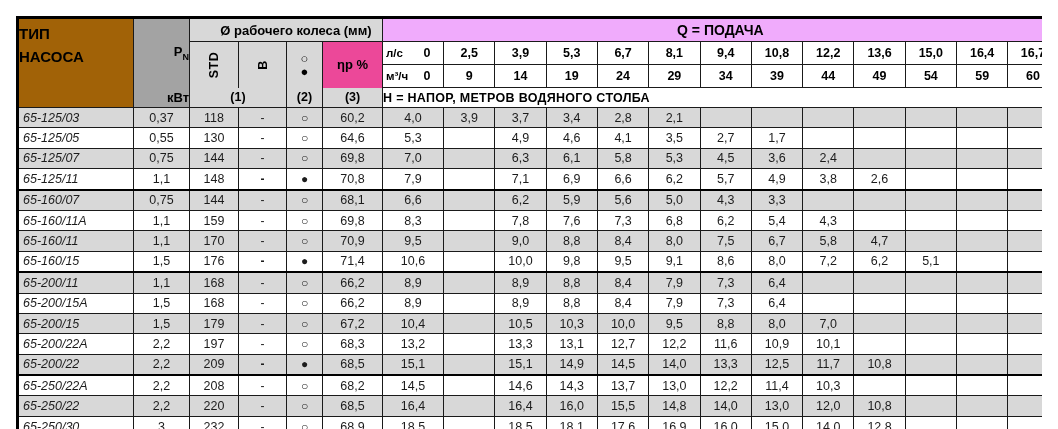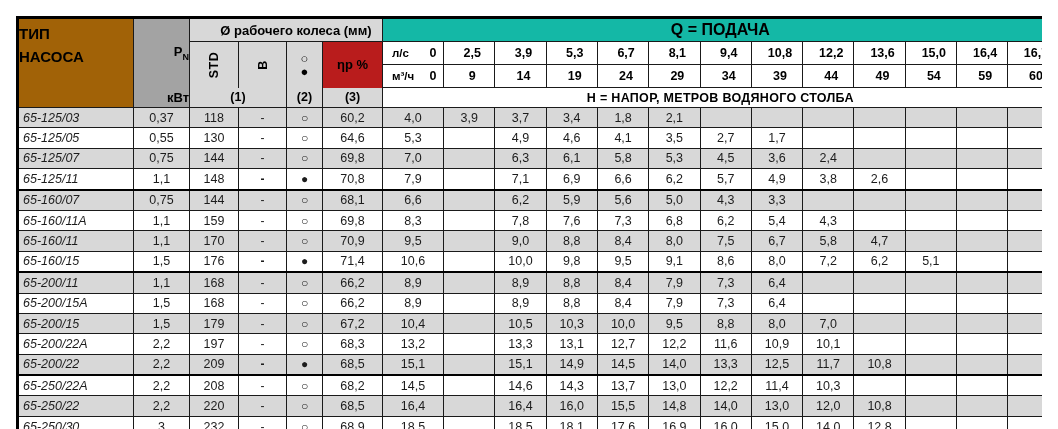--- a/index.html
+++ b/index.html
@@ -17,35 +17,35 @@
     padding: 0;
     font-size: 12.5px;
     color: #1c1c1c;
     overflow: hidden;
     white-space: nowrap;
   }
   
   thead td, thead th { border: 1px solid #1a1a1a; font-weight: bold; color: #000; }
   thead tr.r4 td { border-top: none; }
   th.h-impeller { background: #d8d8d8; height: 22px; text-align: center; font-size: 13px; padding-left: 20px; }
-  th.h-q { background: #14b8a6; height: 22px; text-align: center; font-size: 16px; }
+  th.h-q { background: #f0abfc; height: 22px; text-align: center; font-size: 14px; }
   td.h-type {
     background: #a16207; vertical-align: top; text-align: left;
     font-size: 15px; line-height: 23px; padding-top: 3px;
   }
   td.h-pn { background: #a3a3a3; vertical-align: bottom; text-align: right; }
   td.h-pn .pnl { margin-bottom: 7px; font-size: 13px; }
   td.h-pn .pnu { margin-bottom: 2px; font-size: 13px; margin-top: 28px; }
   td.h-rot { background: #d8d8d8; text-align: center; vertical-align: middle; border-bottom: none; }
   td.h-rot .rot { display: inline-block; transform: rotate(-90deg); font-size: 12.5px; letter-spacing: .5px; }
   td.h-circ { background: #d8d8d8; text-align: center; vertical-align: middle; line-height: 13px; border-bottom: none; font-size: 13px;}
-  td.h-eff { background: #b91c1c; text-align: center; vertical-align: middle; border-bottom: none; font-size: 13px; }
+  td.h-eff { background: #ec4899; text-align: center; vertical-align: middle; border-bottom: none; font-size: 13px; }
   tr.r4 td.h-note { background: #d8d8d8; height: 19px; text-align: center; vertical-align: middle; }
-  td.h-hlabel { background: #fff; text-align: center; height: 19px; font-size: 12.5px; letter-spacing: .3px; }
-  td.qh { background: #fff; height: 22px; text-align: center; vertical-align: middle; font-size: 12.5px; padding-left: 6px; }
+  td.h-hlabel { background: #fff; height: 19px; font-size: 12.5px; letter-spacing: .3px; }
+  td.qh { background: #fff; height: 22px; text-align: center; vertical-align: middle; font-size: 12.5px; }
   td.qh.first { text-align: left; }
   td.qh.first .u { display: inline-block; width: 26px; padding-left: 3px; font-size: 11.5px; }
   td.qh.first .z { display: inline-block; width: 30px; text-align: center; }
   sub { font-size: 9px; }
   
   tbody td { border: 1px solid #1a1a1a; height: 19.4px; text-align: center; vertical-align: middle; }
   tbody tr.stripe td { background: #d8d8d8; }
   tbody tr.group-start td { border-top: 2.5px solid #000; }
   tbody td.t { text-align: left; padding-left: 4px; font-style: italic; }
   tbody td.dash { font-size: 12px; }
@@ -132,21 +132,21 @@
         <td class="t">65-125/03</td>
         <td>0,37</td>
         <td>118</td>
         <td class="dash">-</td>
         <td class="circ">○</td>
         <td>60,2</td>
         <td>4,0</td>
         <td>3,9</td>
         <td>3,7</td>
         <td>3,4</td>
-        <td>1,8</td>
+        <td>2,8</td>
         <td>2,1</td>
         <td></td>
         <td></td>
         <td></td>
         <td></td>
         <td></td>
         <td></td>
         <td></td>
       </tr>
       <tr class="">

